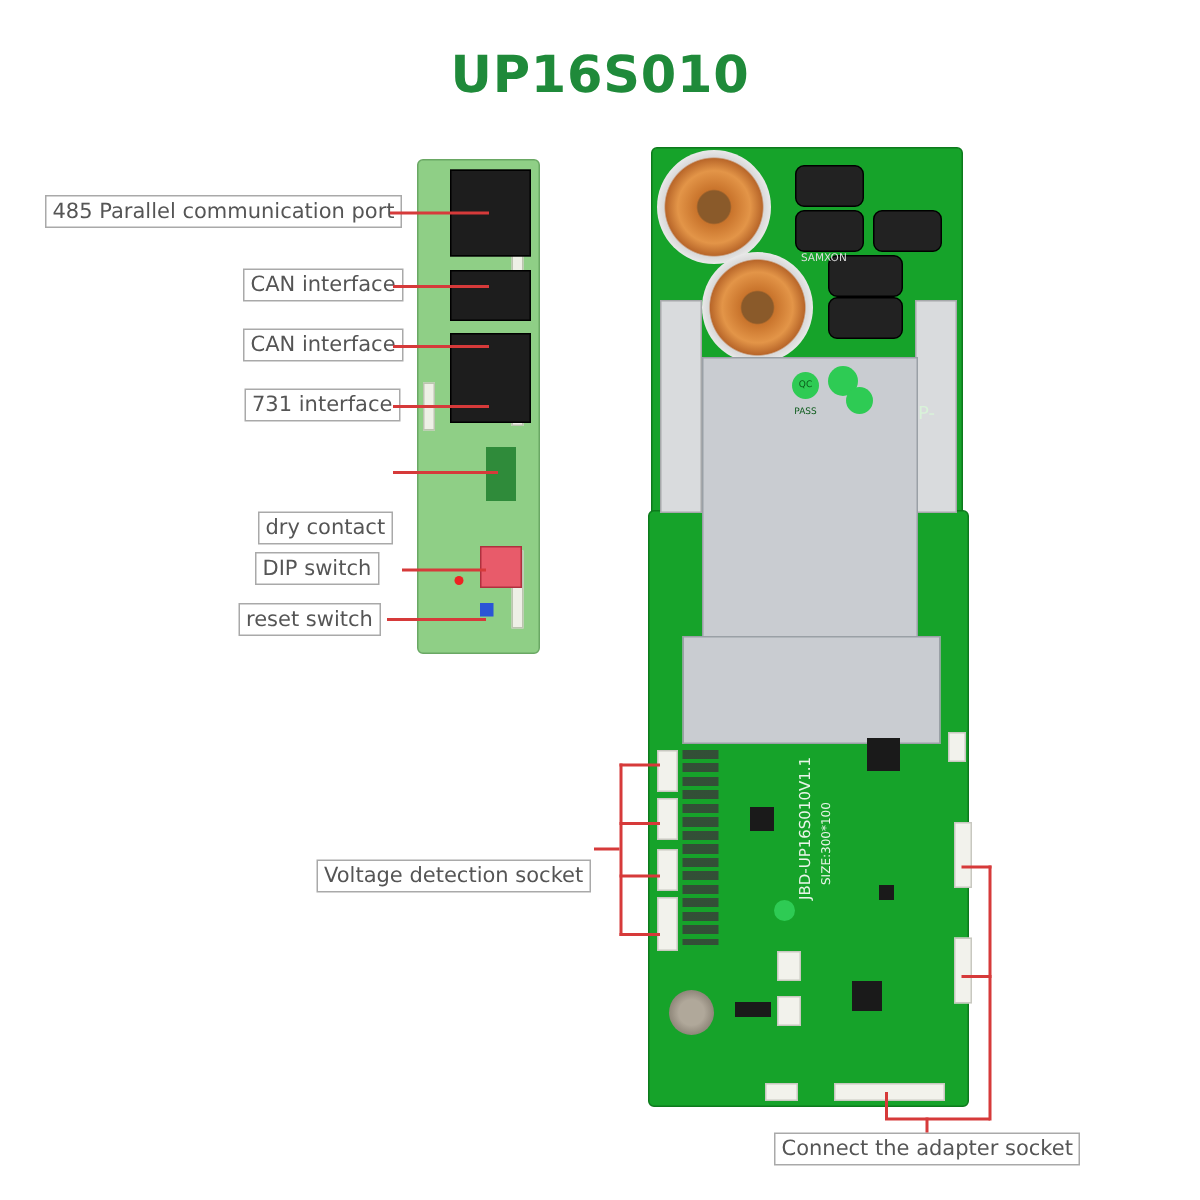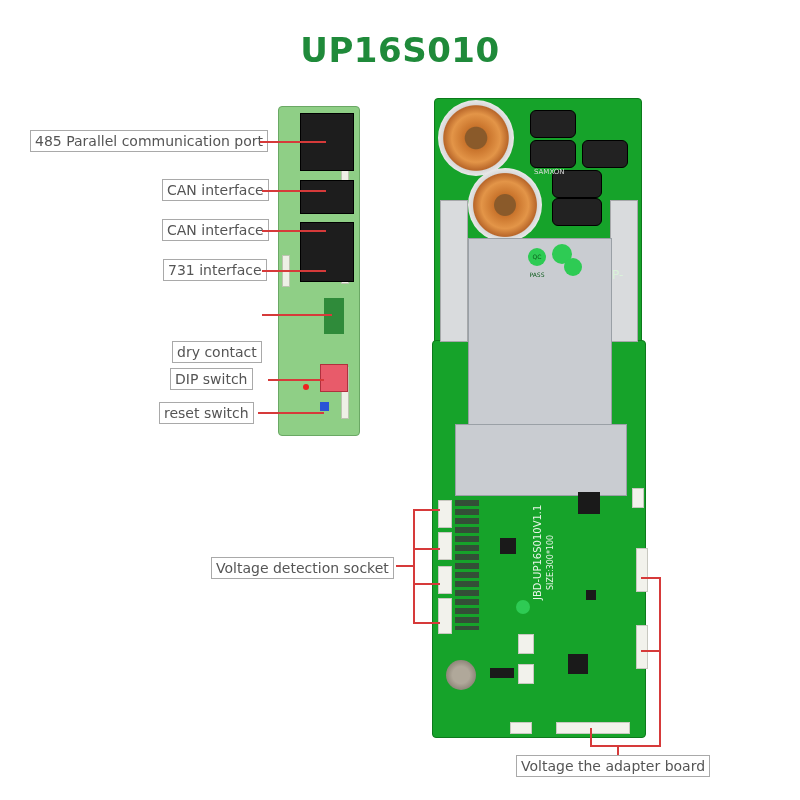--- a/index.html
+++ b/index.html
@@ -111,27 +111,27 @@
 <div class="sticker" style="left:516px;top:600px;width:14px;height:14px;"></div>
 
 <div class="battery" style="left:446px;top:660px;width:30px;height:30px;"></div>
 
 <div class="conn" style="left:636px;top:548px;width:10px;height:42px;"></div>
 <div class="conn" style="left:636px;top:625px;width:10px;height:42px;"></div>
 <div class="conn" style="left:556px;top:722px;width:72px;height:10px;"></div>
 <div class="conn" style="left:510px;top:722px;width:20px;height:10px;"></div>
 <div class="conn" style="left:632px;top:488px;width:10px;height:18px;"></div>
 
-<div class="label" style="left:211px;top:557px;">Voltage detection socket</div>
+<div class="label" style="left:211px;top:573px;">Voltage detection socket</div>
 <div class="line" style="left:396px;top:565px;width:17px;height:2px;"></div>
 <div class="line" style="left:413px;top:509px;width:2px;height:115px;"></div>
 <div class="line" style="left:413px;top:509px;width:27px;height:2px;"></div>
 <div class="line" style="left:413px;top:548px;width:27px;height:2px;"></div>
 <div class="line" style="left:413px;top:583px;width:27px;height:2px;"></div>
 <div class="line" style="left:413px;top:622px;width:27px;height:2px;"></div>
 
-<div class="label" style="left:516px;top:755px;">Voltage the adapter board</div>
+<div class="label" style="left:516px;top:755px;">Connect the adapter socket</div>
 <div class="line" style="left:617px;top:745px;width:2px;height:10px;"></div>
 <div class="line" style="left:590px;top:745px;width:70px;height:2px;"></div>
 <div class="line" style="left:590px;top:728px;width:2px;height:18px;"></div>
 <div class="line" style="left:659px;top:577px;width:2px;height:170px;"></div>
 <div class="line" style="left:641px;top:577px;width:20px;height:2px;"></div>
 <div class="line" style="left:641px;top:650px;width:20px;height:2px;"></div>
 
 </body></html>

